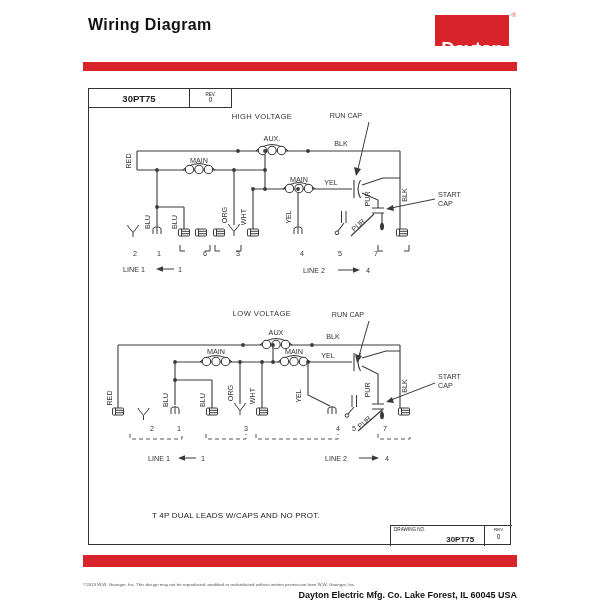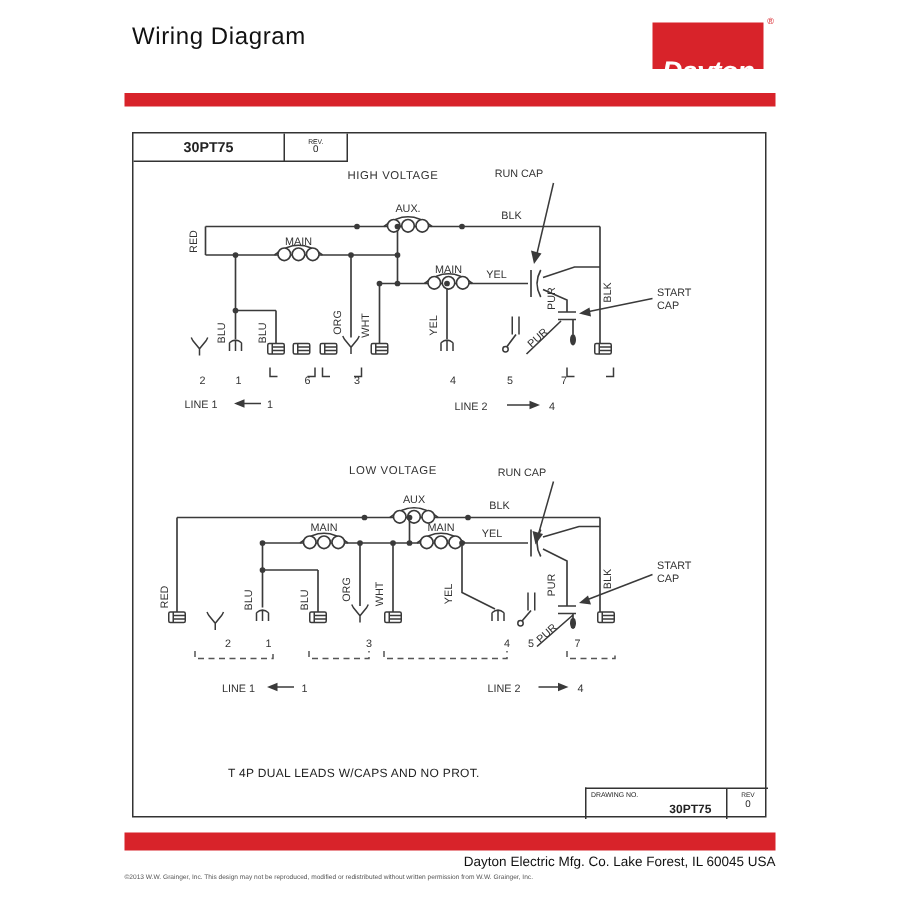--- a/index.html
+++ b/index.html
@@ -1,22 +1,22 @@
 <!DOCTYPE html>
 <html><head>
 <meta charset="utf-8">
 <style>
   html,body{margin:0;padding:0;background:#fff;}
   #page{position:relative;width:600px;height:600px;background:#fff;overflow:hidden;
         font-family:"Liberation Sans", sans-serif;}
   .abs{position:absolute;}
-  #page-title{left:88px;top:16px;font-size:16px;font-weight:normal;color:#111;letter-spacing:.4px;}
+  #page-title{left:88px;top:16px;font-size:16px;font-weight:bold;color:#111;letter-spacing:.4px;}
   #brand-logo{left:435px;top:15px;width:74px;height:31px;background:#D8232A;
               display:flex;align-items:center;justify-content:center;}
-  #brand-logo .brand-txt{color:#fff;font-weight:bold;font-style:italic;font-size:19px;letter-spacing:-.5px;margin-top:36px;}
+  #brand-logo .brand-txt{color:#fff;font-weight:bold;font-size:19px;letter-spacing:-.5px;margin-top:36px;}
   #brand-reg{right:-7px;top:-3px;font-size:6px;color:#D8232A;position:absolute;}
   .redbar{background:#D8232A;height:9px;width:434px;left:83px;}
   #frame{left:88px;top:88px;width:423px;height:457px;border:1.3px solid #333;box-sizing:border-box;}
   .tbox{box-sizing:border-box;border-right:1.3px solid #333;border-bottom:1.3px solid #333;
         display:flex;flex-direction:column;align-items:center;justify-content:center;color:#222;}
   #model-box{left:89px;top:89px;width:101px;height:19px;}
   #model-box span{font-size:9.5px;font-weight:bold;}
   #rev-box{left:190px;top:89px;width:42px;height:19px;line-height:1;}
   #rev-box .rl{font-size:4.5px;}
   #rev-box .rv{font-size:6.5px;}
@@ -34,21 +34,21 @@
   #spec-note{left:152px;top:511px;font-size:8px;color:#222;letter-spacing:.2px;}
   #drawing-block{left:390px;top:525px;width:122px;height:21px;box-sizing:border-box;
                  border-top:1.3px solid #333;border-left:1.3px solid #333;display:flex;}
   #drawing-block .c1{position:relative;width:94px;box-sizing:border-box;}
   #drawing-block .c1 .dl{position:absolute;left:3px;top:1px;font-size:4.6px;color:#222;}
   #drawing-block .c1 .dn{position:absolute;right:10px;bottom:2px;font-size:8px;font-weight:bold;color:#222;}
   #drawing-block .c2{position:relative;width:28px;box-sizing:border-box;border-left:1.3px solid #333;
                      display:flex;flex-direction:column;align-items:center;line-height:1;}
   #drawing-block .c2 .rl{font-size:4.4px;margin-top:2px;color:#222;}
   #drawing-block .c2 .rv{font-size:6.5px;margin-top:2px;color:#222;}
-  #footer-company{left:83px;top:569px;width:434px;text-align:right;font-size:9px;font-weight:normal;color:#111;}
+  #footer-company{left:83px;top:590px;width:434px;text-align:right;font-size:9px;font-weight:bold;color:#111;}
   #footer-copyright{left:83px;top:582px;width:460px;font-size:4.4px;color:#555;}
 </style>
 </head>
 <body>
 
 <div id="page">
 
   <div class="abs" id="page-title">Wiring Diagram</div>
 
   <div class="abs" id="brand-logo">

